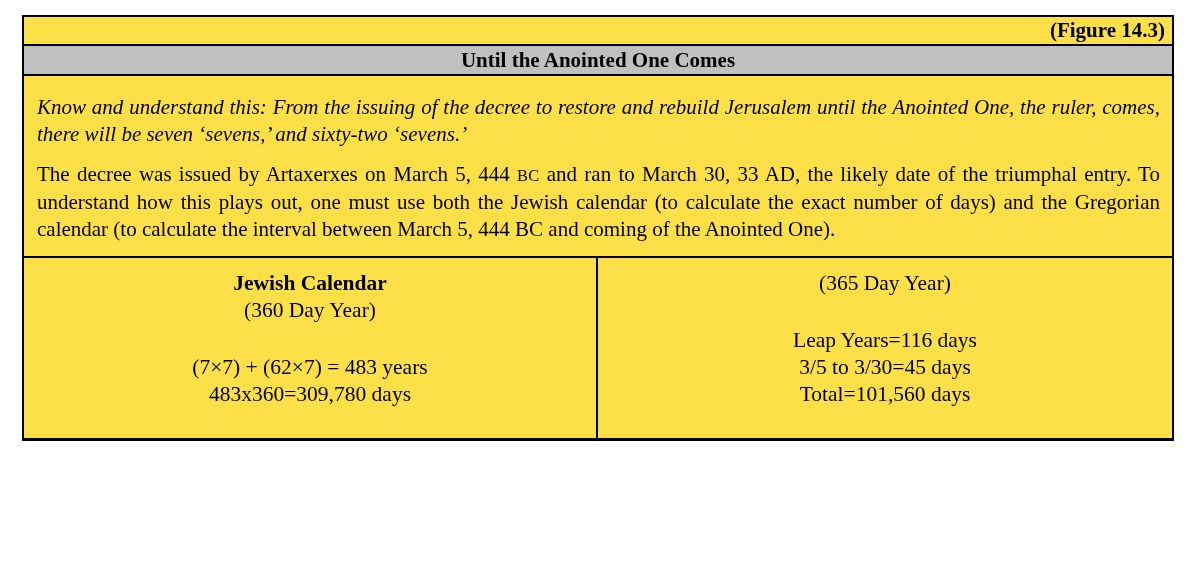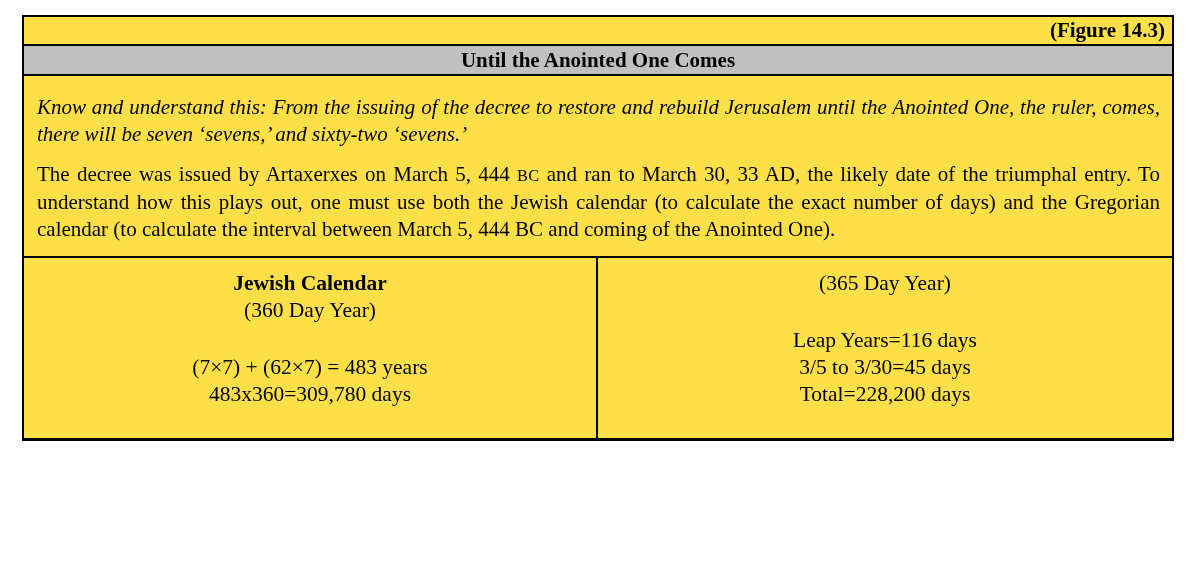--- a/index.html
+++ b/index.html
@@ -115,18 +115,18 @@
         <div class="calc-line">(7×7) + (62×7) = 483 years</div>
         <div class="calc-line">483x360=309,780 days</div>
       </div>
     </div>
 
     <div class="calendar-col right">
       <div class="col-subheader">(365 Day Year)</div>
       <div class="calc-lines">
         <div class="calc-line">Leap Years=116 days</div>
         <div class="calc-line">3/5 to 3/30=45 days</div>
-        <div class="calc-line">Total=228,200 days</div>
+        <div class="calc-line">Total=101,560 days</div>
       </div>
     </div>
 
   </div>
 </div>
 
 </body></html>

